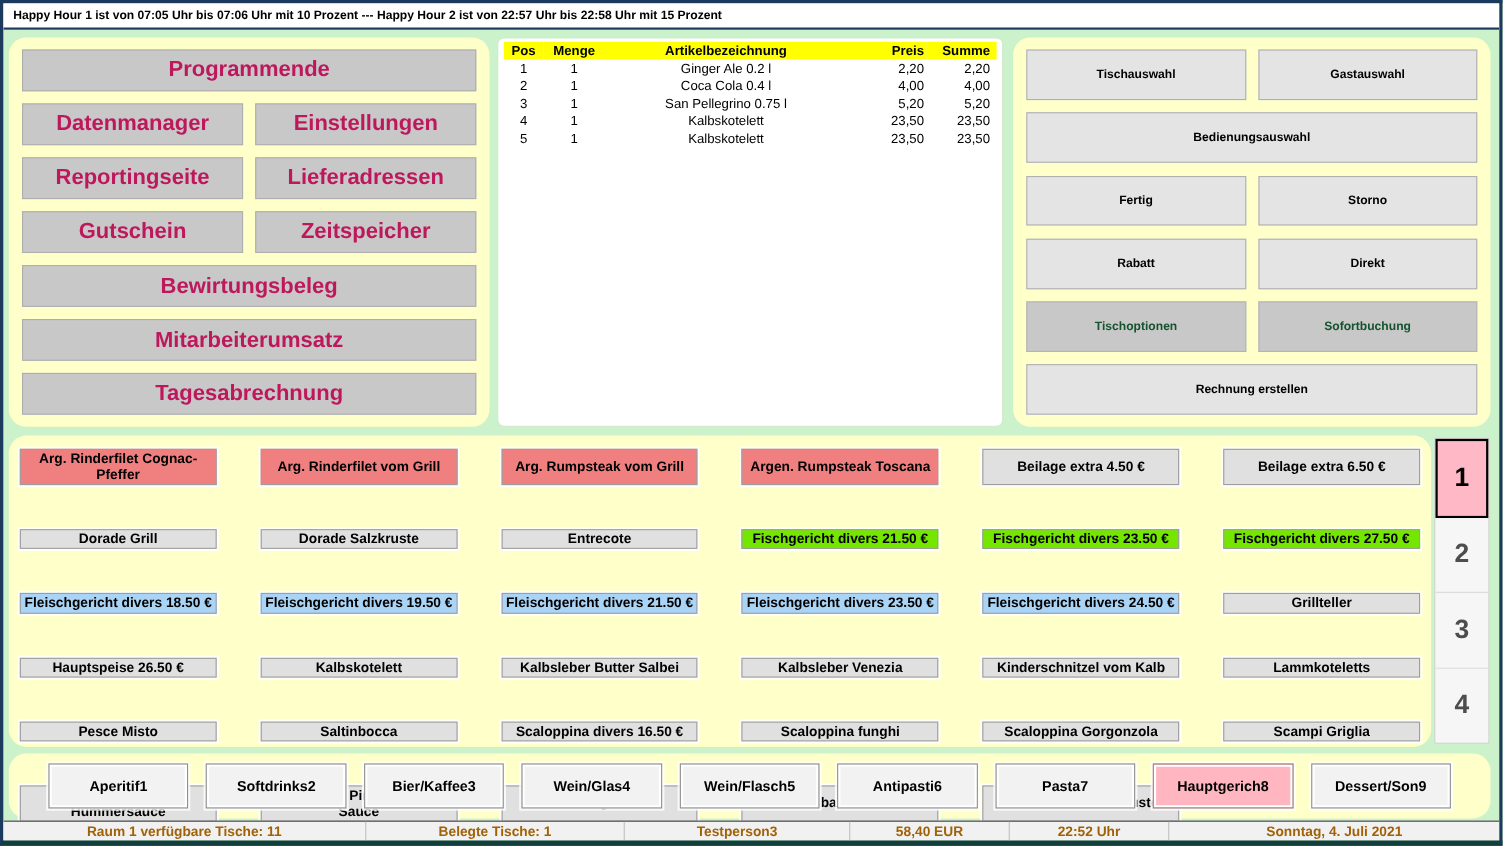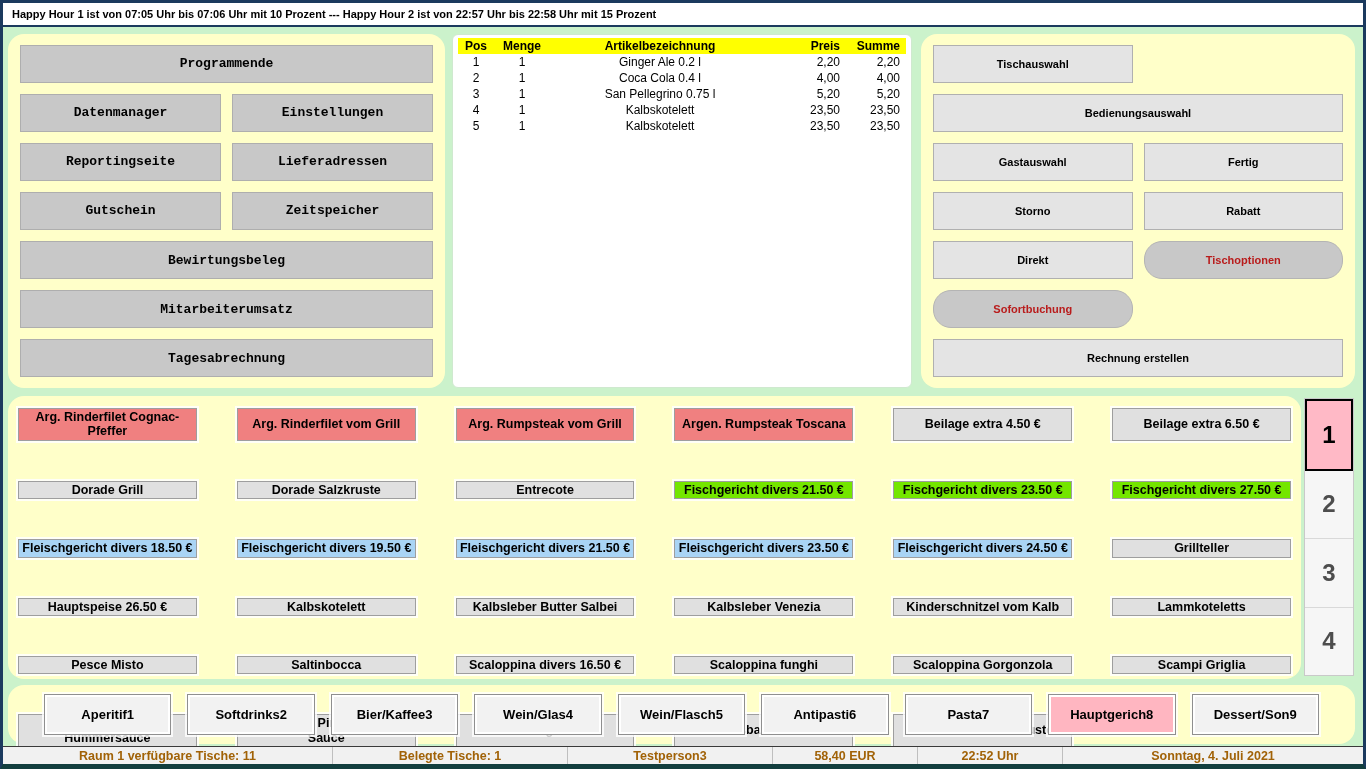--- a/index.html
+++ b/index.html
@@ -18,42 +18,42 @@
   }
   
   .content { padding:7px 8px 0 5px; }
   .top-section { display:flex; height:354px; }
   .panel-yellow { background:#FFFFC9; border-radius:16px; }
   
   .admin { width:437px; padding:11px 12px; }
   .grid2 { display:grid; grid-template-columns:1fr 1fr; column-gap:11px; row-gap:11.5px; height:100%; }
   .span2 { grid-column:span 2; }
   .admin-btn {
-    background:#C8C8C8; border:1px solid #AEAEAE; color:#000000;
-    font-family:Liberation Mono, monospace; font-size:13px; font-weight:bold; cursor:default;
+    background:#C8C8C8; border:1px solid #AEAEAE; color:#be185d;
+    font-family:Liberation Sans, sans-serif; font-size:20px; font-weight:bold; cursor:default;
   }
   
   .order-wrap { flex:1; margin:0 9px 0 7px; background:#FFFFFF; border:1px solid #CFE9CF; border-radius:6px; padding:3px 5px; }
   .order-table { width:100%; border-collapse:collapse; font-size:12px; }
   .order-table th {
     background:#FFFF00; color:#000; font-weight:bold; padding:1px 2px; height:16px;
   }
   .order-table td { padding:1px 2px; height:16px; color:#000; }
   .col-pos   { width:36px; text-align:center; }
   .col-menge { width:56px; text-align:center; }
   .col-art   { text-align:center; }
   .col-preis { width:72px; text-align:right; }
   .col-summe { width:64px; text-align:right; padding-right:6px !important; }
   
   .actions { width:434px; padding:11px 12px; }
   .action-btn {
     background:#E4E4E4; border:1px solid #B0B0B0; color:#000;
     font-family:inherit; font-size:11px; font-weight:bold; cursor:pointer;
   }
-  .action-btn.disabled { background:#C8C8C8; color:#b91c1c; border-color:#B4B4B4; cursor:default;border-radius:18px; }
+  .action-btn.disabled { background:#C8C8C8; color:#14532d; border-color:#B4B4B4; cursor:default; }
   
   .mid-section { display:flex; margin-top:8px; height:283px; }
   .articles { flex:1; padding:12px 10px; }
   .article-grid { display:grid; grid-template-columns:repeat(6,1fr); column-gap:12px; row-gap:8.5px; height:100%;gap:40px; }
   .item {
     border:1px solid #9E9E9E; box-shadow:0 0 0 2px rgba(255,255,255,0.85);
     font-family:inherit; font-size:12.5px; font-weight:bold; color:#000;
     cursor:pointer; line-height:1.15; padding:1px 3px;
   }
   .c-gray  { background:#E0E0E0; }
@@ -165,22 +165,22 @@
                 <td class="col-preis">23,50</td>
                 <td class="col-summe">23,50</td>
               </tr>
             </tbody>
         </table>
       </div>
 
       <div class="panel-yellow actions">
         <div class="grid2">
             <button class="action-btn">Tischauswahl</button>
+            <button class="action-btn">Gastauswahl</button>
             <button class="action-btn span2">Bedienungsauswahl</button>
-            <button class="action-btn">Gastauswahl</button>
             <button class="action-btn">Fertig</button>
             <button class="action-btn">Storno</button>
             <button class="action-btn">Rabatt</button>
             <button class="action-btn">Direkt</button>
             <button class="action-btn disabled">Tischoptionen</button>
             <button class="action-btn disabled">Sofortbuchung</button>
             <button class="action-btn span2">Rechnung erstellen</button>
           </div>
       </div>
     </div>

